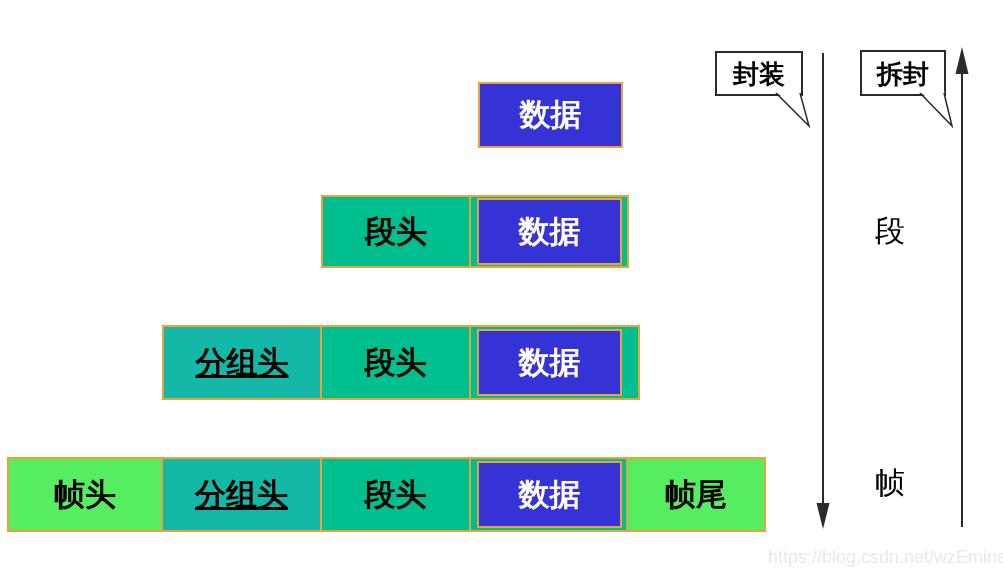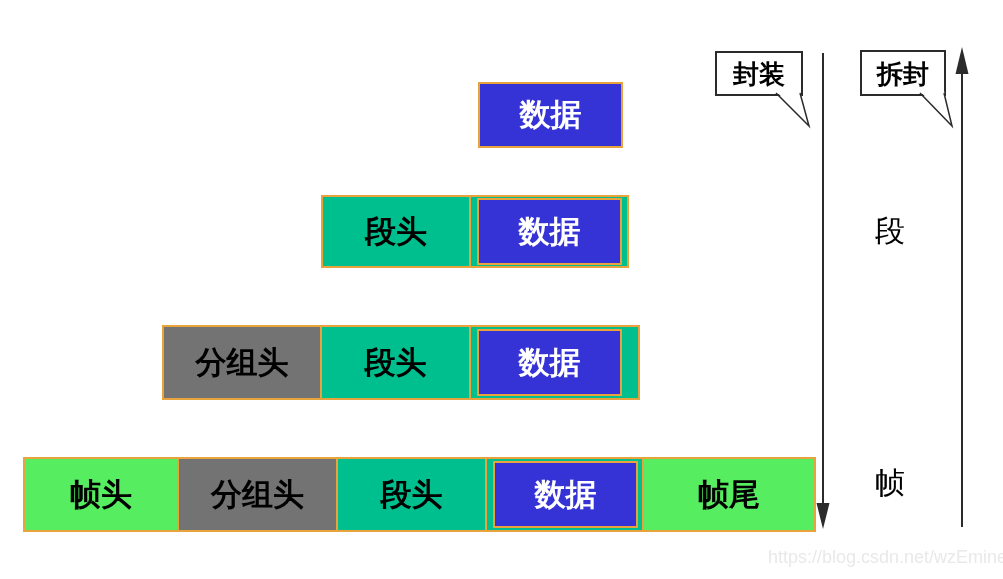--- a/index.html
+++ b/index.html
@@ -26,22 +26,22 @@
     display: flex;
     align-items: center;
     justify-content: center;
     font-size: 31px;
     font-weight: bold;
     color: #000000;
     white-space: nowrap;
   }
   .cell:not(:first-child) { margin-left: -2px; }
   .cell-teal  { background: #00BF8E; font-family: Liberation Mono, monospace; }
-  .cell-cyan  { background: #737373; }
-  .cell-green { background: #56ED60; margin-left: 16px; }
+  .cell-cyan  { background: #14b8a6; text-decoration: underline; }
+  .cell-green { background: #56ED60; }
   .data-cell  { background: #00BF8E; position: relative; }
   .data-box {
     box-sizing: border-box;
     background: #3533D5;
     border: 2px solid #E8A33C;
     color: #ffffff;
     display: flex;
     align-items: center;
     justify-content: center;
     font-size: 31px;
@@ -124,21 +124,21 @@
       <span>分组头</span>
     </div>
     <div class="cell cell-teal" style="width:151px;">
       <span>段头</span>
     </div>
     <div class="cell data-cell" style="width:159px;">
       <div class="data-box" style="left:6px; top:2px; width:145px; height:67px;">
         <span>数据</span>
       </div>
     </div>
-    <div class="cell cell-green" style="width:174px;">
+    <div class="cell cell-green" style="width:140px;">
       <span>帧尾</span>
     </div>
   </div>
 
   <div class="layer-label" style="left:858px; top:211px; width:64px;">段</div>
   <div class="layer-label" style="left:858px; top:463px; width:64px;">帧</div>
 
   <svg class="overlay" width="1003" height="579" viewBox="0 0 1003 579">
 
     <line x1="823" y1="53" x2="823" y2="506" stroke="#2B2B2B" stroke-width="2"></line>

